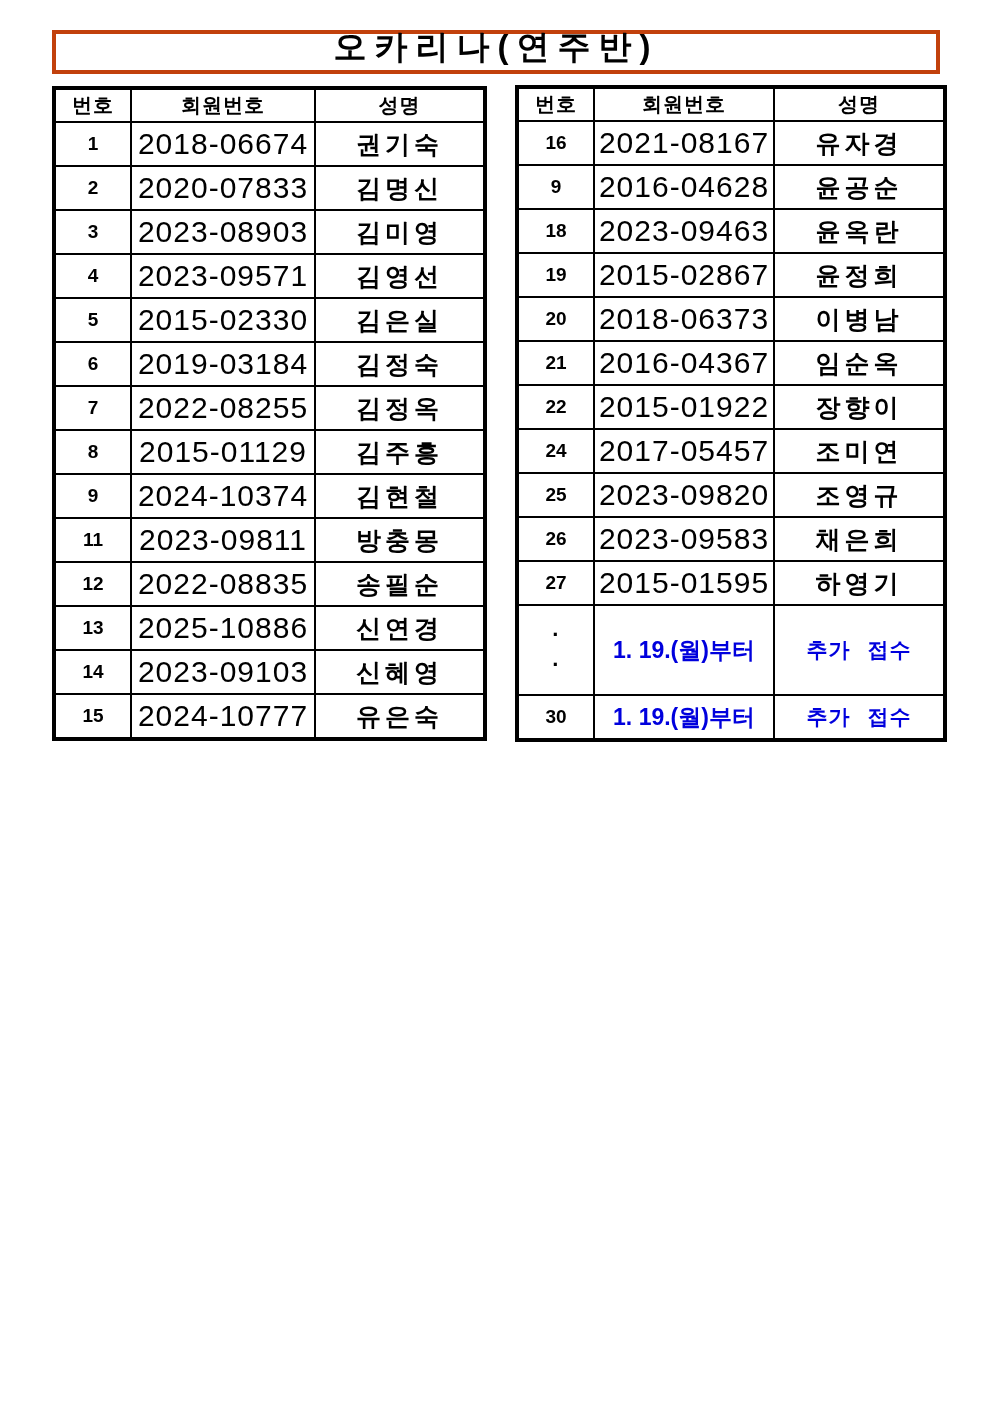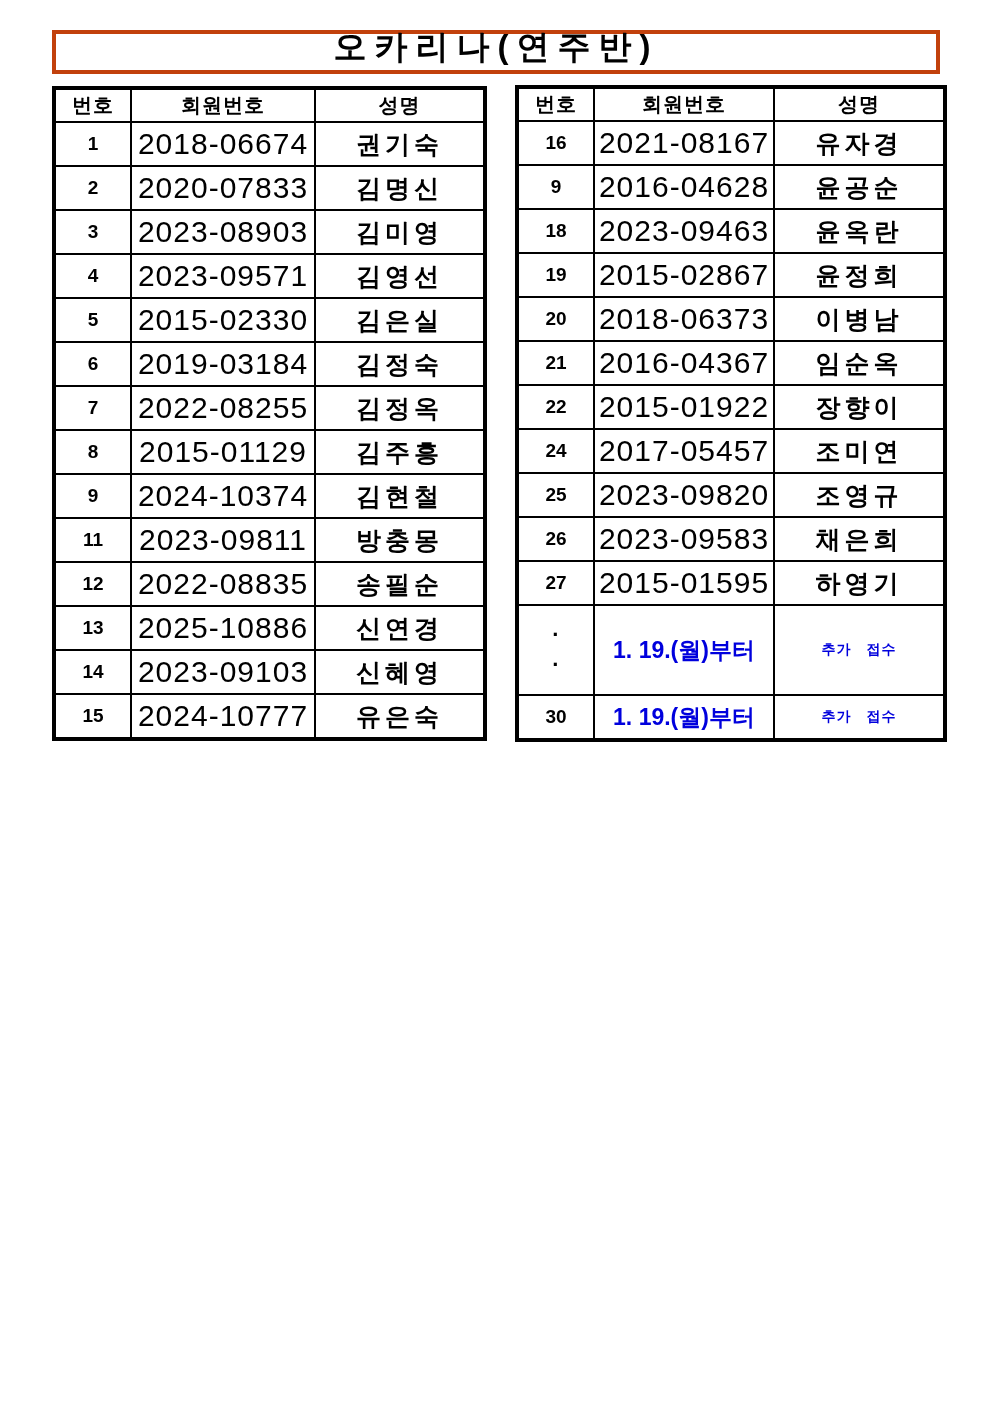--- a/index.html
+++ b/index.html
@@ -46,21 +46,21 @@
   td{height:42px;}
   .col-no{width:74px;}
   .col-member{width:182px;}
   .t-right .col-no{width:74px;}
   .t-right .col-member{width:178px;}
   .no{font-weight:bold;font-size:19px;}
   .member{font-size:30px;letter-spacing:1px;}
   .name{font-size:25px;letter-spacing:4px;font-weight:bold;}
   .blue{color:#0000dd;font-weight:bold;}
   .member.blue{font-size:23px;letter-spacing:0;}
-  .name.blue{font-size:14px;letter-spacing:1px;word-spacing:10px;}
+  .name.blue{font-size:21px;letter-spacing:1px;word-spacing:10px;}
   tr.tall td{height:88px;}
   .dots-cell{font-weight:bold;}
   .dots-wrap{
     display:flex;flex-direction:column;align-items:center;justify-content:center;
     gap:22px;height:100%;
   }
   .dot{font-size:22px;line-height:8px;font-weight:bold;}
 </style>
 </head>
 <body>

